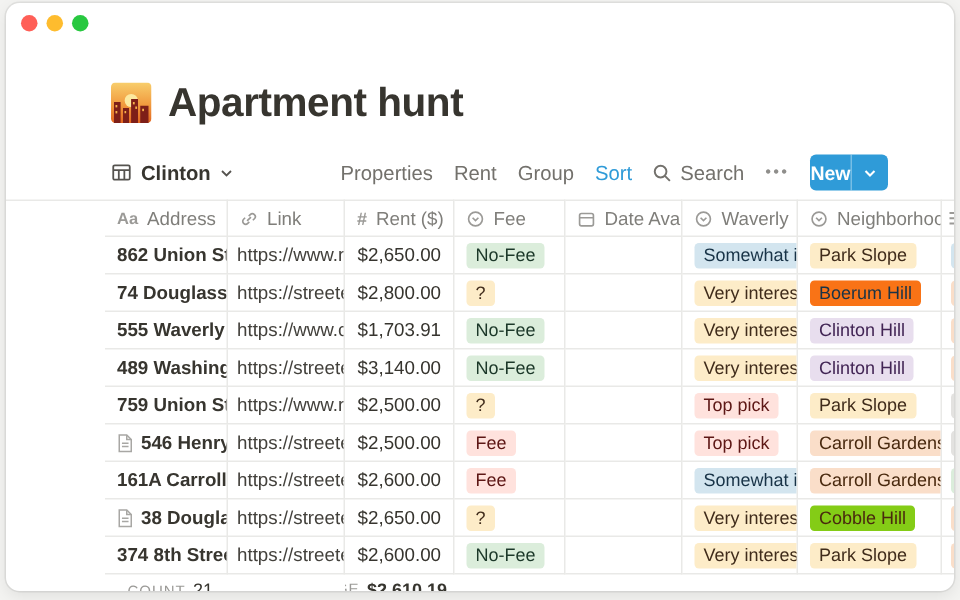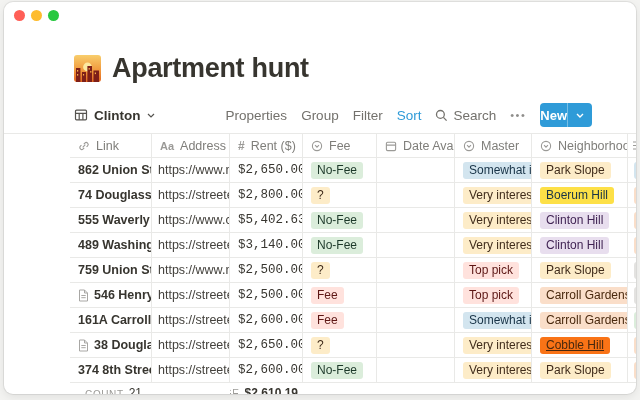--- a/index.html
+++ b/index.html
@@ -46,21 +46,21 @@
     border-right:1px solid var(--line); border-bottom:1px solid var(--line);
     overflow:hidden; white-space:nowrap; font-size:12.5px; color:var(--text);
   }
   .thead .cell{border-top:1px solid var(--line); color:#7F7E7A; gap:6px; font-size:12.5px;}
   .gutter{border:none; padding:0;}
   .c-edge{border-right:none; padding:0 4px;}
   .hglyph{font-size:11px; font-weight:600; color:var(--icongray); flex:none;}
   .hicon{flex:none; display:flex; align-items:center;}
   .c-address{font-weight:600; gap:5px;}
   .c-link{padding:0 6px; color:#43413C;}
-  .c-rent{justify-content:flex-start;font-family:Liberation Mono, monospace;}
+  .c-rent{justify-content:flex-end;}
   .pill{
     flex:none; display:inline-block; padding:0 6px; height:17px; line-height:17px;
     border-radius:3px; font-size:12px; white-space:nowrap;
   }
   .edge-pill{flex:none; width:26px; height:17px; border-radius:3px; margin-left:2px;}
   .page-icon{flex:none; display:flex; align-items:center;}
   
   .tfoot .fcell{height:17px; display:flex; align-items:flex-end; justify-content:flex-end; padding:0 10px; overflow:hidden; position:relative;}
   .calc-label{font-size:10px; letter-spacing:.6px; color:#9B9A97; font-weight:500; margin-right:5px;}
   .calc-value{font-size:12px; color:var(--text); font-weight:600;}
@@ -117,22 +117,22 @@
           <path d="M1.5 5.4h11 M5.2 5.4v6.4 M8.9 5.4v6.4"></path>
         </svg>
       </span>
       <span class="view-name">Clinton</span>
       <svg width="8" height="5" viewBox="0 0 8 5" fill="none" stroke="#55534F" stroke-width="1.2">
           <path d="M1 1l3 3 3-3"></path>
         </svg>
     </div>
     <div class="vb-right">
       <span class="vb-item">Properties</span>
+      <span class="vb-item">Rent</span>
       <span class="vb-item">Group</span>
-      <span class="vb-item">Filter</span>
       <span class="vb-item active">Sort</span>
       <span class="search-group vb-item">
         <span class="hicon">
           <svg width="13" height="13" viewBox="0 0 13 13" fill="none" stroke="#73716C" stroke-width="1.3">
             <circle cx="5.4" cy="5.4" r="3.9"></circle>
               <path d="M8.4 8.4l3.2 3.2"></path>
           </svg>
         </span>
         <span>Search</span>
       </span>
@@ -146,34 +146,34 @@
             </svg>
         </span>
       </span>
     </div>
   </div>
 
   <div class="table">
     <div class="thead">
       <div class="cell gutter"></div>
       <div class="cell">
+        <span class="hglyph">Aa</span>
+        <span>Address</span>
+      </div>
+      <div class="cell">
         <span class="hicon">
           <svg width="12" height="12" viewBox="0 0 13 13" fill="none" stroke="#9B9A97" stroke-width="1.2">
             <path d="M5.1 7.9l2.8-2.8"></path>
             <path d="M6.3 4.4l1.1-1.1a2.1 2.1 0 0 1 3 3L9.3 7.4"></path>
             <path d="M6.7 8.6 5.6 9.7a2.1 2.1 0 0 1-3-3l1.1-1.1"></path>
           </svg>
         </span>
         <span>Link</span>
       </div>
       <div class="cell">
-        <span class="hglyph">Aa</span>
-        <span>Address</span>
-      </div>
-      <div class="cell">
         <span class="hglyph" style="font-size:12px">#</span>
         <span>Rent ($)</span>
       </div>
       <div class="cell">
         <span class="hicon">
           <svg width="12" height="12" viewBox="0 0 13 13" fill="none" stroke="#9B9A97" stroke-width="1.2">
             <circle cx="6.5" cy="6.5" r="5"></circle>
               <path d="M4.4 5.6 6.5 7.7l2.1-2.1"></path>
           </svg>
         </span>
@@ -188,21 +188,21 @@
         </span>
         <span>Date Ava...</span>
       </div>
       <div class="cell">
         <span class="hicon">
           <svg width="12" height="12" viewBox="0 0 13 13" fill="none" stroke="#9B9A97" stroke-width="1.2">
             <circle cx="6.5" cy="6.5" r="5"></circle>
               <path d="M4.4 5.6 6.5 7.7l2.1-2.1"></path>
           </svg>
         </span>
-        <span>Master</span>
+        <span>Waverly</span>
       </div>
       <div class="cell">
         <span class="hicon">
           <svg width="12" height="12" viewBox="0 0 13 13" fill="none" stroke="#9B9A97" stroke-width="1.2">
             <circle cx="6.5" cy="6.5" r="5"></circle>
               <path d="M4.4 5.6 6.5 7.7l2.1-2.1"></path>
           </svg>
         </span>
         <span>Neighborhood</span>
       </div>
@@ -260,38 +260,38 @@
     <div class="cell">
             <span class="pill" style="background: rgb(253, 236, 200); color: rgb(64, 44, 27);">?</span>
           </div>
     <div class="cell">
             <span></span>
           </div>
     <div class="cell">
             <span class="pill" style="background: rgb(253, 236, 200); color: rgb(64, 44, 27);">Very intereste</span>
           </div>
     <div class="cell">
-            <span class="pill" style="background: #fde047; color: rgb(24, 51, 71);">Boerum Hill</span>
+            <span class="pill" style="background: #f97316; color: rgb(24, 51, 71);">Boerum Hill</span>
           </div>
     <div class="cell c-edge">
             <span class="edge-pill" style="background: rgb(250, 222, 201);"></span>
           </div>
   </div>
 
   <div class="trow">
     <div class="cell gutter"></div>
     <div class="cell c-address">
 
       <span>555 Waverly A</span>
     </div>
     <div class="cell c-link">
             <span>https://www.cit</span>
           </div>
     <div class="cell c-rent">
-            <span>$5,402.63</span>
+            <span>$1,703.91</span>
           </div>
     <div class="cell">
             <span class="pill" style="background: rgb(219, 237, 219); color: rgb(28, 56, 41);">No-Fee</span>
           </div>
     <div class="cell">
             <span></span>
           </div>
     <div class="cell">
             <span class="pill" style="background: rgb(253, 236, 200); color: rgb(64, 44, 27);">Very intereste</span>
           </div>
@@ -446,21 +446,21 @@
     <div class="cell">
             <span class="pill" style="background: rgb(253, 236, 200); color: rgb(64, 44, 27);">?</span>
           </div>
     <div class="cell">
             <span></span>
           </div>
     <div class="cell">
             <span class="pill" style="background: rgb(253, 236, 200); color: rgb(64, 44, 27);">Very intereste</span>
           </div>
     <div class="cell">
-            <span class="pill" style="background: #f97316; color: rgb(73, 41, 14); text-decoration: underline;">Cobble Hill</span>
+            <span class="pill" style="background: #84cc16; color: rgb(73, 41, 14);">Cobble Hill</span>
           </div>
     <div class="cell c-edge">
             <span class="edge-pill" style="background: rgb(250, 222, 201);"></span>
           </div>
   </div>
 
   <div class="trow">
     <div class="cell gutter"></div>
     <div class="cell c-address">
 

